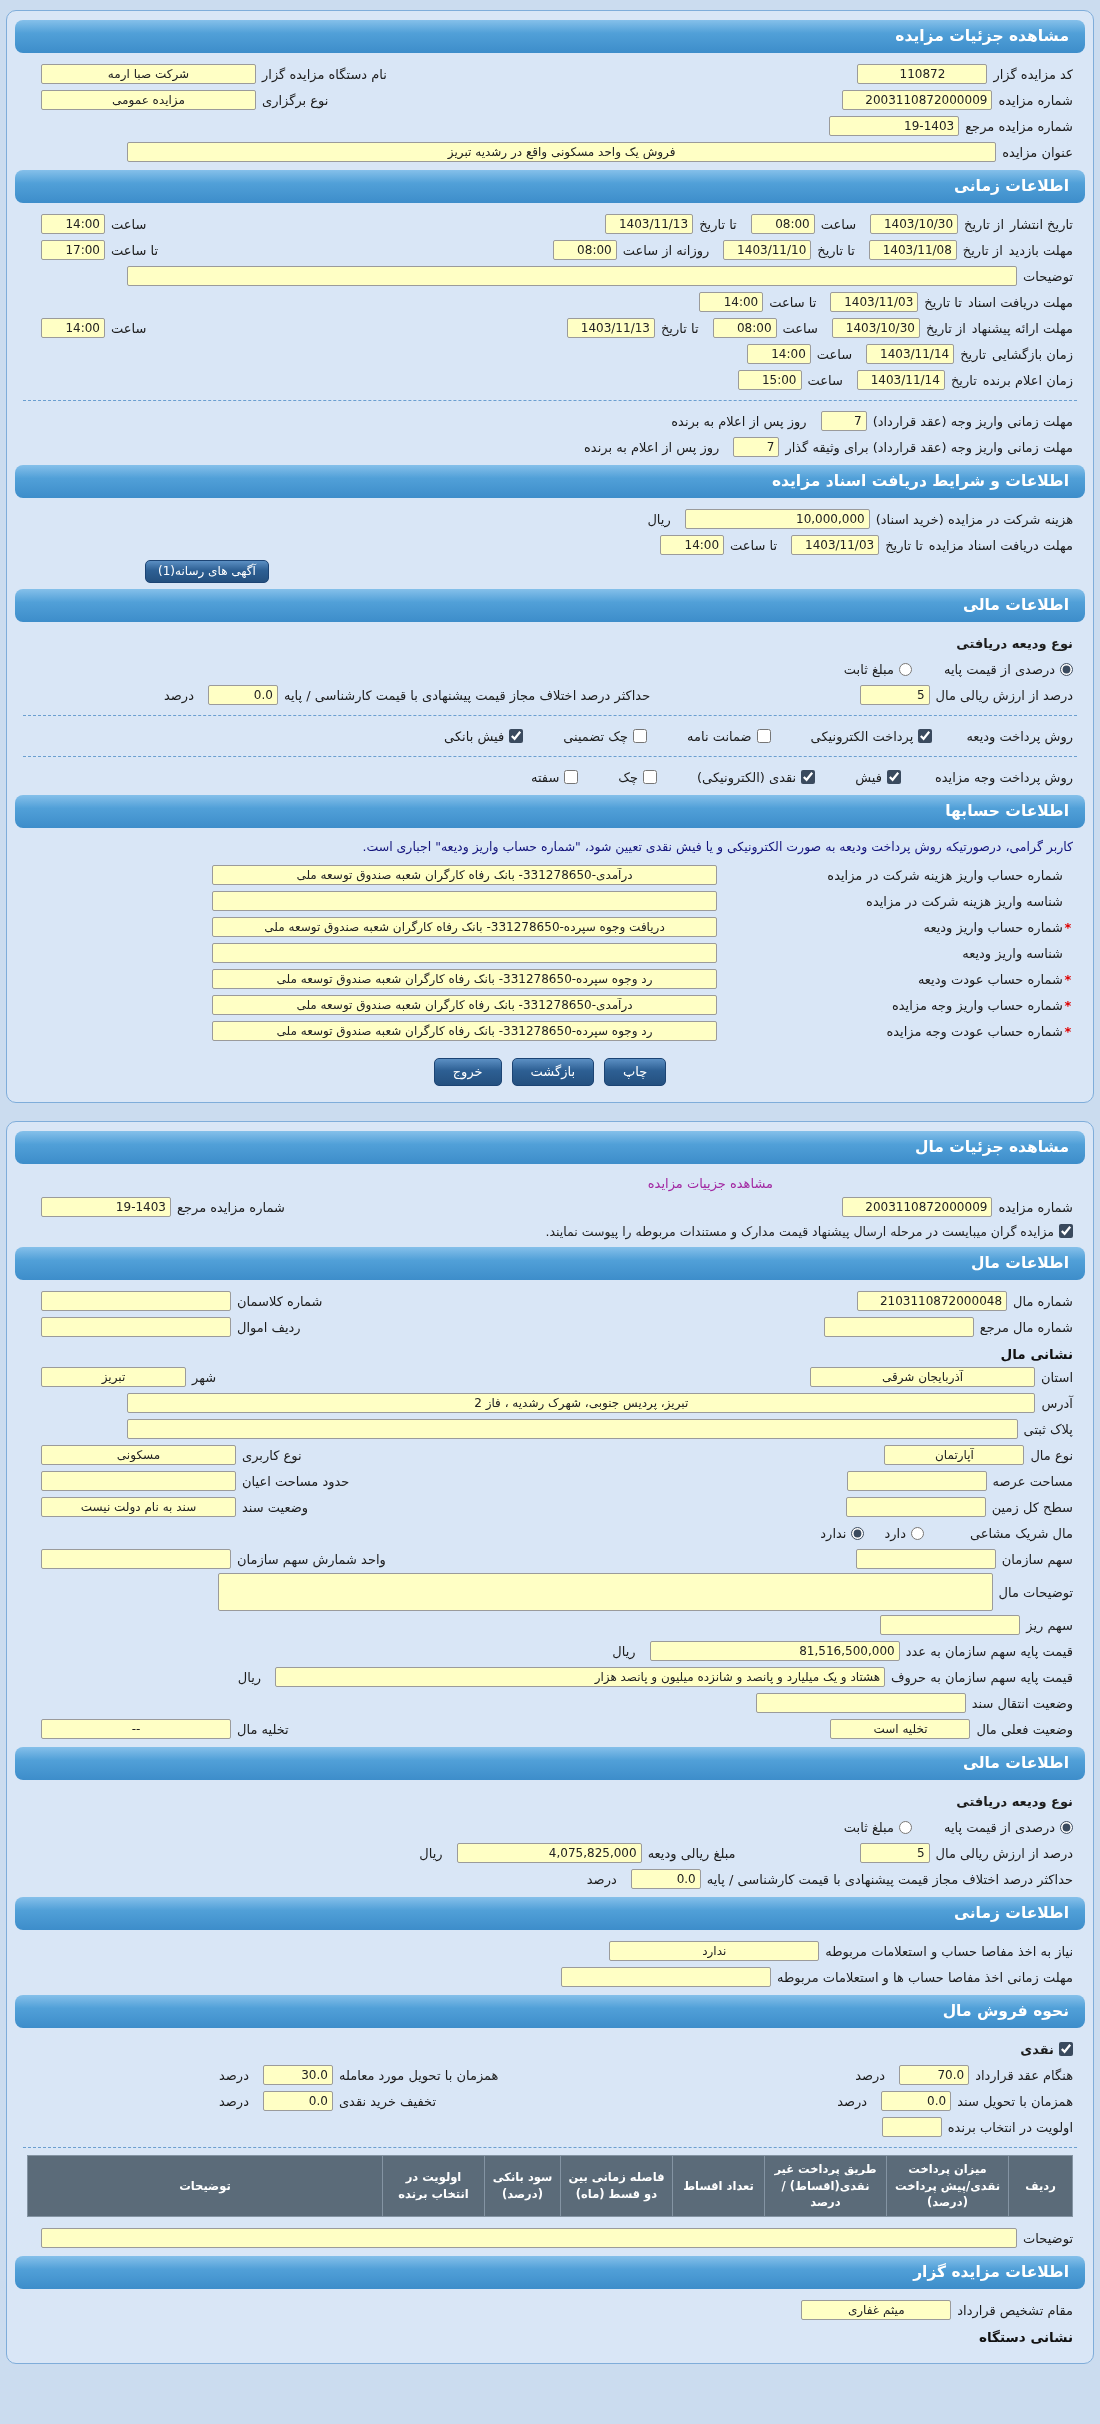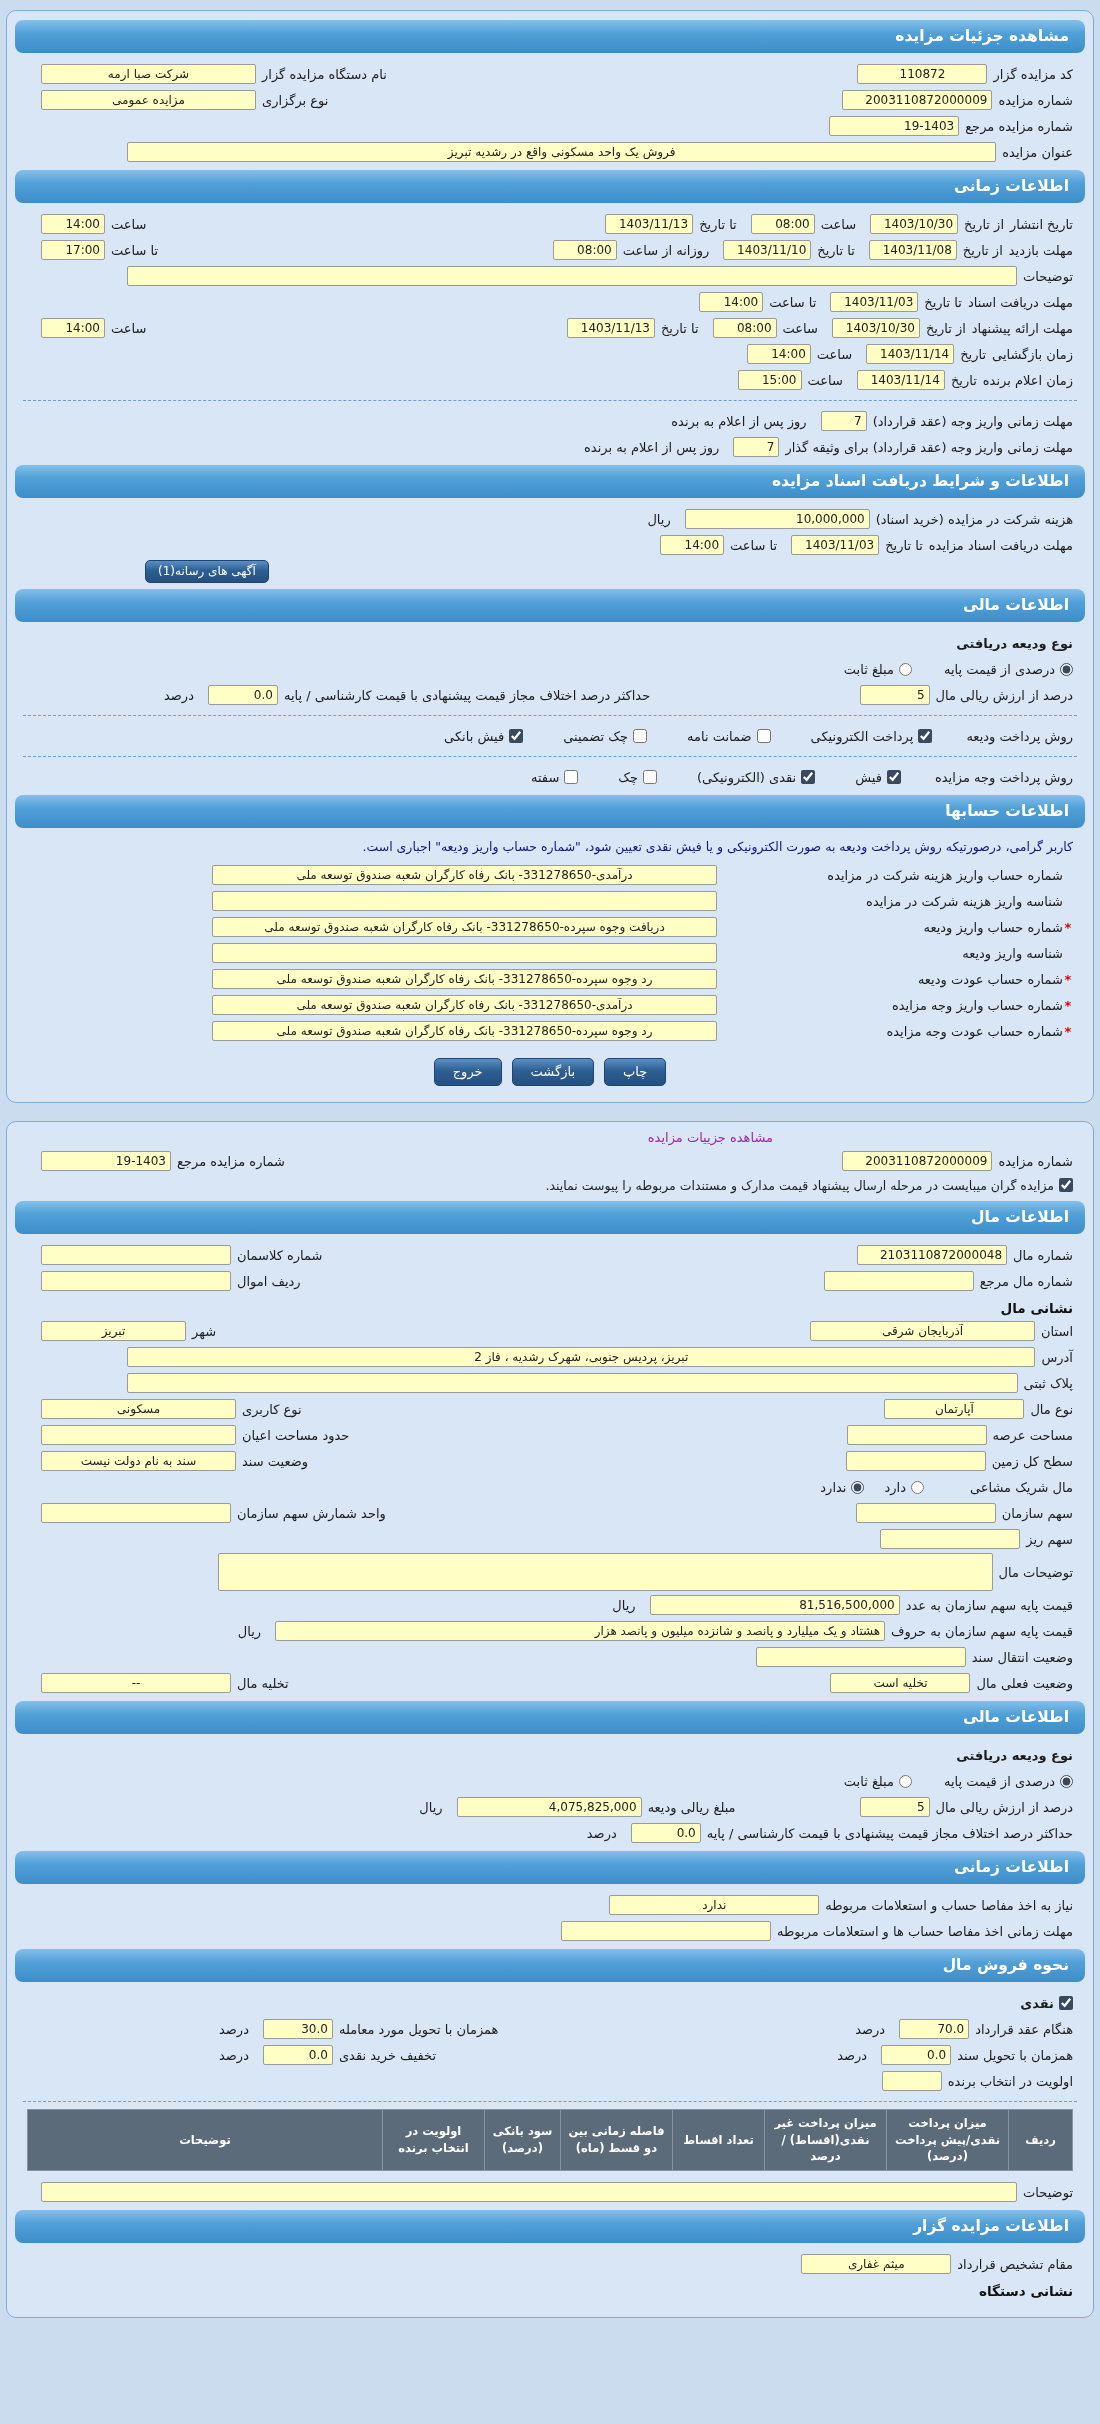--- a/index.html
+++ b/index.html
@@ -275,20 +275,21 @@
   <div class="btnrow">
     <button class="btn">چاپ</button>
     <button class="btn">بازگشت</button>
     <button class="btn">خروج</button>
   </div>
 
 </div>
 
 <div class="panel">
 
+  <div class="hdr">مشاهده جزئیات مال</div>
 
   <div class="row" style="margin-right:300px;min-height:22px">
     <span class="maglink">مشاهده جزییات مزایده</span>
   </div>
 
   <div class="row">
     <span class="lbl">شماره مزایده</span>
     <input class="inp w150 ltr" value="2003110872000009" style="">
     <span class="sp"></span>
     <span class="lbl">شماره مزایده مرجع</span>
@@ -374,27 +375,27 @@
 
   <div class="row">
     <span class="lbl">سهم سازمان</span>
     <input class="inp w140" value="" style="">
     <span class="sp"></span>
     <span class="lbl">واحد شمارش سهم سازمان</span>
     <input class="inp w190" value="" style="">
   </div>
 
   <div class="row">
+    <span class="lbl">توضیحات مال</span>
+    <textarea class="inp w775" style=""></textarea>
+  </div>
+
+  <div class="row">
     <span class="lbl">سهم ریز</span>
     <input class="inp w140" value="" style="">
-  </div>
-
-  <div class="row">
-    <span class="lbl">توضیحات مال</span>
-    <textarea class="inp w775" style=""></textarea>
   </div>
 
   <div class="row">
     <span class="lbl">قیمت پایه سهم سازمان به عدد</span>
     <input class="inp w250 ltr" value="81,516,500,000" style="">
     <span class="lbl">ریال</span>
   </div>
 
   <div class="row">
     <span class="lbl">قیمت پایه سهم سازمان به حروف</span>
@@ -489,21 +490,21 @@
   </div>
 
   <div class="dash"></div>
 
 
   <table class="itable">
     <thead>
       <tr>
         <th style="width:64px">ردیف</th>
         <th style="width:122px">میزان پرداخت نقدی/پیش پرداخت (درصد)</th>
-        <th style="width:122px">میزان پرداخت غیر نقدی(اقساط) /درصد</th>
+        <th style="width:122px">طریق پرداخت غیر نقدی(اقساط) /درصد</th>
         <th style="width:92px">تعداد اقساط</th>
         <th style="width:112px">فاصله زمانی بین دو قسط (ماه)</th>
         <th style="width:76px">سود بانکی (درصد)</th>
         <th style="width:102px">اولویت در انتخاب برنده</th>
         <th>توضیحات</th>
       </tr>
     </thead>
     <tbody></tbody>
   </table>
 

